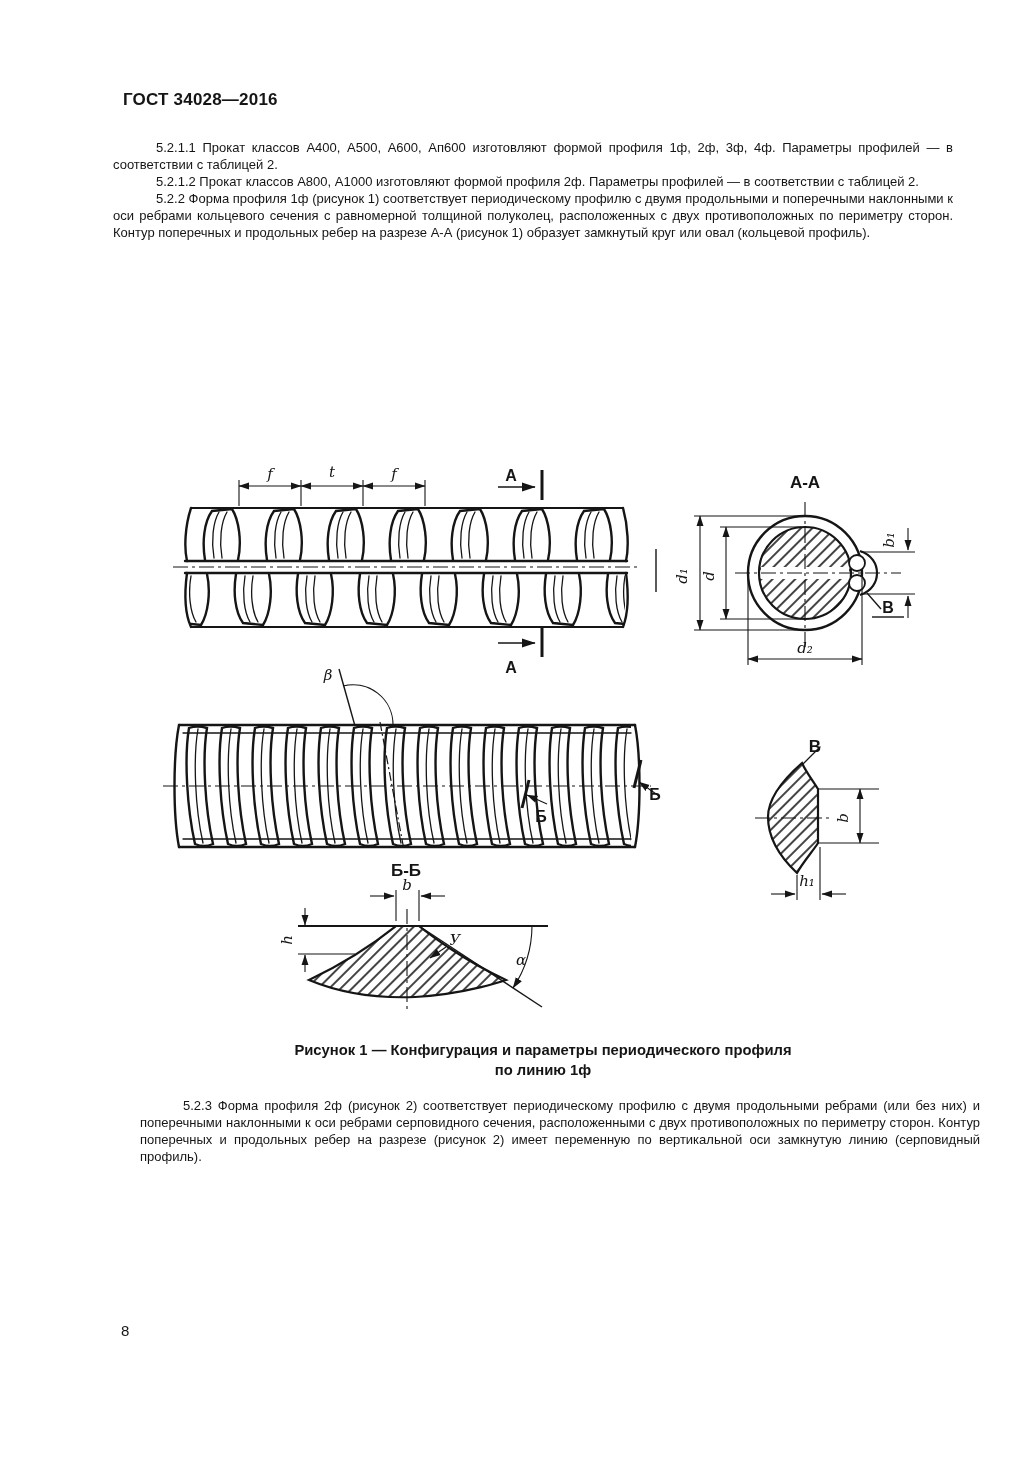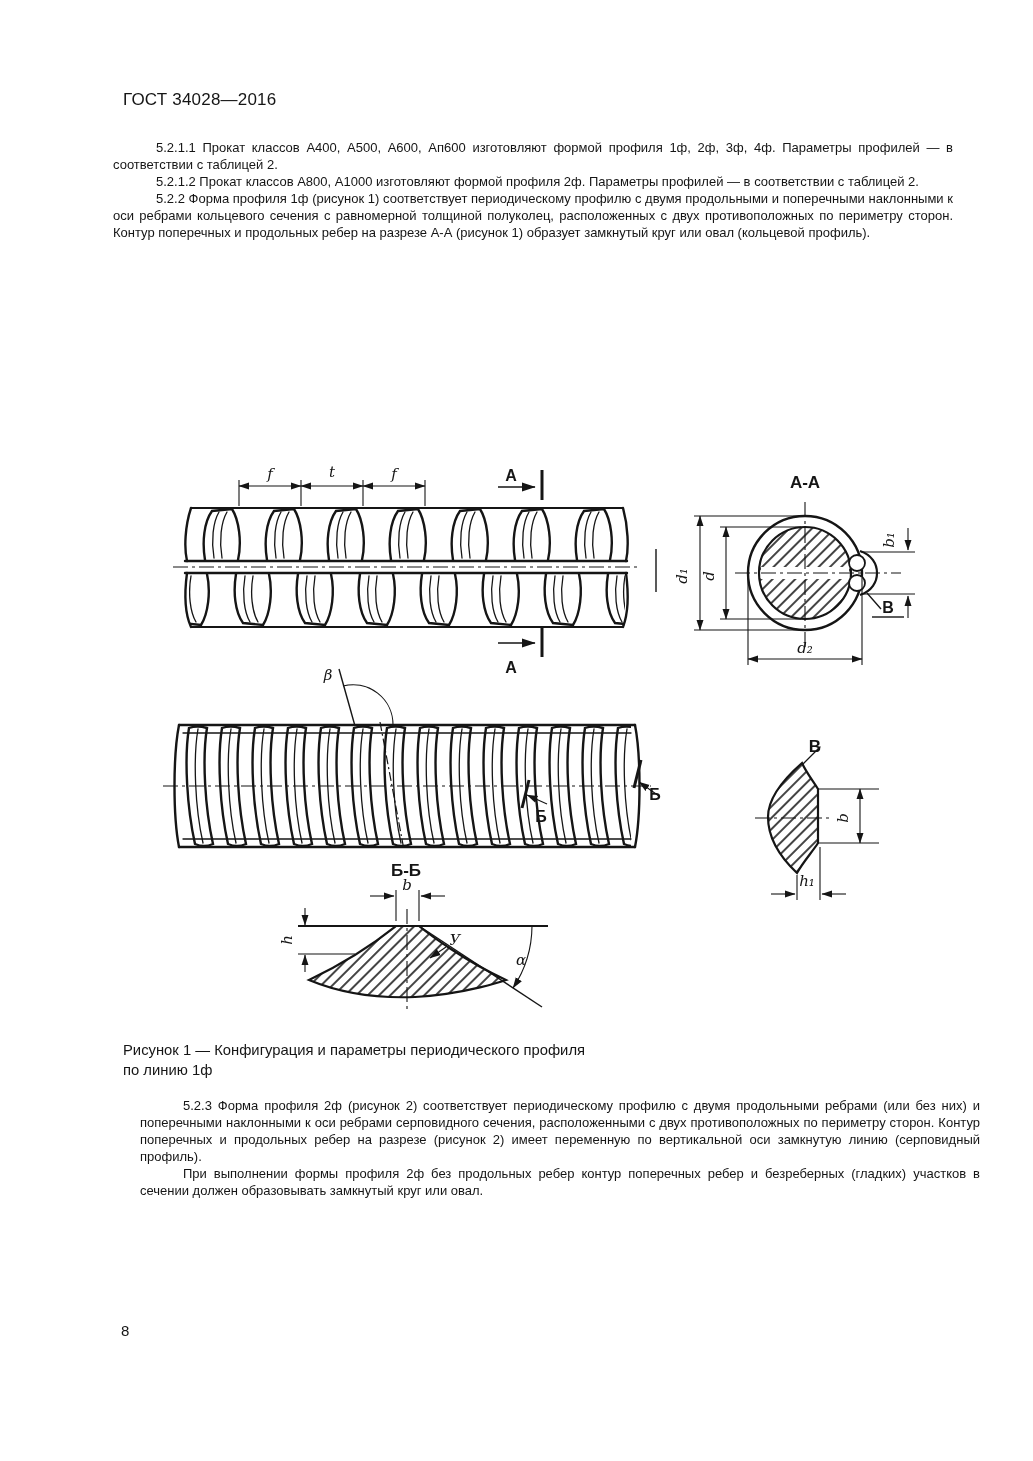--- a/index.html
+++ b/index.html
@@ -1,24 +1,24 @@
 <!DOCTYPE html>
 <html><head>
 <meta charset="utf-8">
 <style>
   html,body{margin:0;padding:0;background:#ffffff;}
   body{width:1033px;height:1461px;position:relative;overflow:hidden;
        font-family:"Liberation Sans",sans-serif;color:#151515;}
-  .hdr{position:absolute;left:123px;top:90px;font-size:17px;font-weight:normal;letter-spacing:.2px;}
+  .hdr{position:absolute;left:123px;top:90px;font-size:17px;font-weight:bold;letter-spacing:.2px;}
   .tblock{position:absolute;left:113px;width:840px;font-size:13px;line-height:17px;text-align:justify;}
   .tblock p{margin:0;text-indent:43px;}
   #block-top{top:139px;}
   #block-bottom{top:1097px;margin-left:27px;}
-  .caption{position:absolute;left:123px;top:1040px;width:840px;text-align:left;
-           font-size:14.8px;line-height:20px;}
+  .caption{position:absolute;left:123px;top:1040px;width:840px;text-align:center;
+           font-size:14.8px;line-height:20px;font-weight:bold;}
   .pagenum{position:absolute;left:121px;top:1322px;font-size:15px;}
   #fig{position:absolute;left:115px;top:466px;}
   
   .o{fill:none;stroke:#151515;stroke-width:2.4;stroke-linecap:round;}
   .t2{fill:none;stroke:#151515;stroke-width:2.2;}
   .i{fill:none;stroke:#151515;stroke-width:1.3;stroke-linecap:round;}
   .ext{fill:none;stroke:#151515;stroke-width:1.1;}
   .ld{fill:none;stroke:#151515;stroke-width:1.4;}
   .axis{fill:none;stroke:#151515;stroke-width:1.1;stroke-dasharray:15 4 3 4;}
   .cut{fill:none;stroke:#151515;stroke-width:1.2;stroke-dasharray:9 3 2 3;}
@@ -272,16 +272,15 @@
   </g>
 </svg>
 
 <div class="caption">
   <div>Рисунок 1 — Конфигурация и параметры периодического профиля</div>
   <div>по линию 1ф</div>
 </div>
 
 <div id="block-bottom" class="tblock">
   <p>5.2.3 Форма профиля 2ф (рисунок 2) соответствует периодическому профилю с двумя продольными ребрами (или без них) и поперечными наклонными к оси ребрами серповидного сечения, расположенными с двух противоположных по периметру сторон. Контур поперечных и продольных ребер на разрезе (рисунок 2) имеет переменную по вертикальной оси замкнутую линию (серповидный профиль).</p>
-  <p>При выполнении формы профиля 2ф без продольных ребер контур поперечных ребер и безреберных (гладких) участков в сечении должен образовывать замкнутый круг или овал.</p>
 </div>
 
 <div class="pagenum">8</div>
 
 </body></html>

